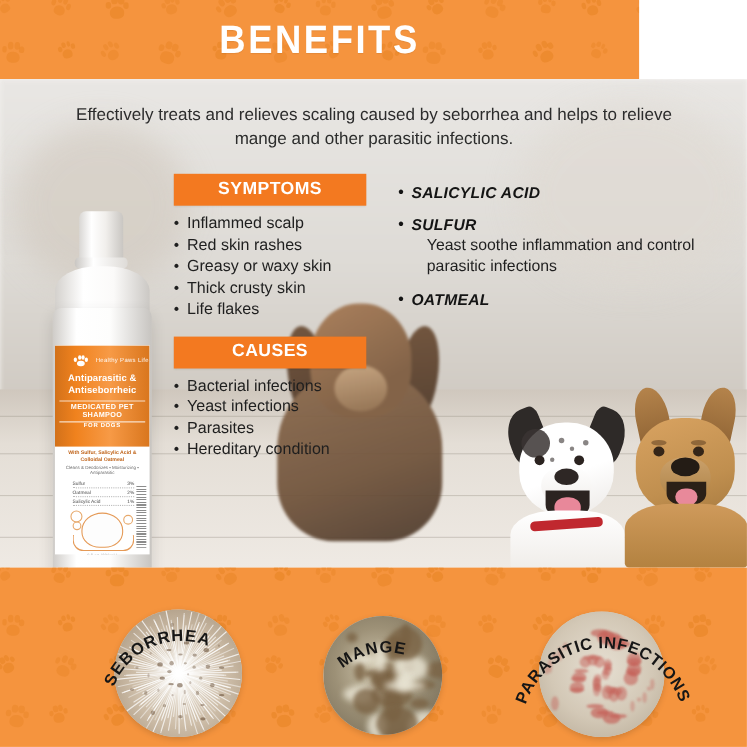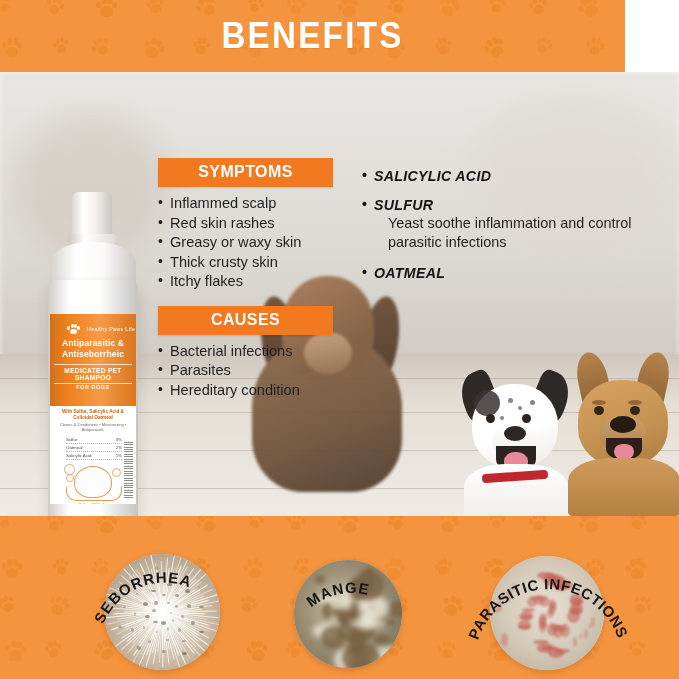--- a/index.html
+++ b/index.html
@@ -10,21 +10,21 @@
   }
   .poster{position:relative;width:679px;height:679px;overflow:hidden;background:#fff;}
 
   
   .paws{position:absolute;inset:0;pointer-events:none;}
   .paw{position:absolute;}
   .paw .pad{position:absolute;border-radius:50%;background:#E07C18;opacity:.55;}
 
   
   .banner{
-    position:absolute;left:0;top:0;width:625px;height:72px;
+    position:absolute;left:0;top:0;width:581px;height:72px;
     background:#F5943E;overflow:hidden;
   }
   .banner-title{
     position:absolute;inset:0;display:flex;align-items:center;justify-content:center;
     color:#ffffff;font-weight:bold;font-size:36px;letter-spacing:2.5px;
     font-family:"Liberation Sans Narrow","Liberation Sans",sans-serif;
     transform:scaleX(.92);
     text-shadow:0 1px 1px rgba(0,0,0,.07);
   }
 
@@ -414,20 +414,21 @@
 
       <div class="dog-mid">
         <div class="ear l"></div>
           <div class="ear r"></div>
         <div class="body"></div>
         <div class="head"></div>
         <div class="muzzle"></div>
       </div>
     </div>
 
+    <div class="subtitle">Effectively treats and relieves scaling caused by seborrhea and helps to relieve mange and other parasitic infections.</div>
 
     <div class="bottle">
 
       <div class="cap"></div>
       <div class="cap-lip"></div>
       <div class="shoulder"></div>
       <div class="body-tube"></div>
 
       <div class="label">
         <div class="label-top"></div>
@@ -482,26 +483,27 @@
 
     </div>
 
     <div class="col-left">
       <div class="sec-head left">SYMPTOMS</div>
       <ul class="bullets" id="symptoms-list">
           <li>Inflammed scalp</li>
           <li>Red skin rashes</li>
           <li>Greasy or waxy skin</li>
           <li>Thick crusty skin</li>
-          <li>Itchy flakes</li>
+          <li>Life flakes</li>
         </ul>
 
       <div class="sec-head left" style="margin-top:14px;">CAUSES</div>
       <ul class="bullets" id="causes-list">
           <li>Bacterial infections</li>
+          <li>Yeast infections</li>
           <li>Parasites</li>
           <li>Hereditary condition</li>
         </ul>
     </div>
 
     <div class="col-right">
       <ul class="ing-list" id="ingredients-list">
           <li class="ing">
             <div class="ing-name">SALICYLIC ACID</div>
           </li>

